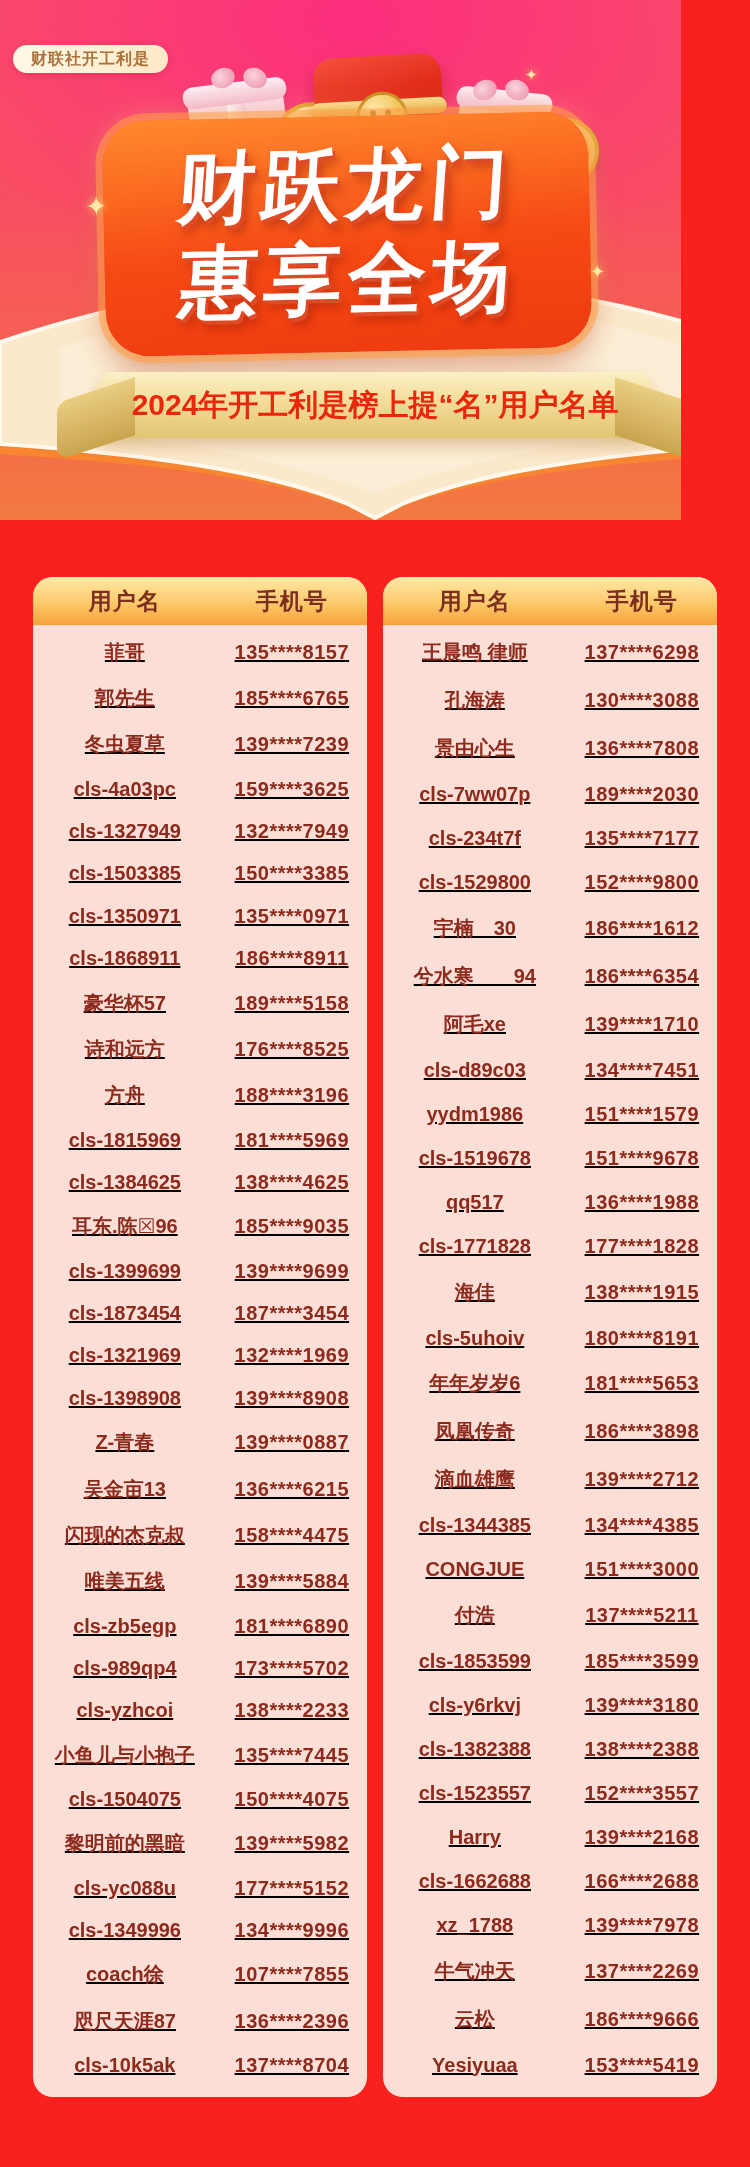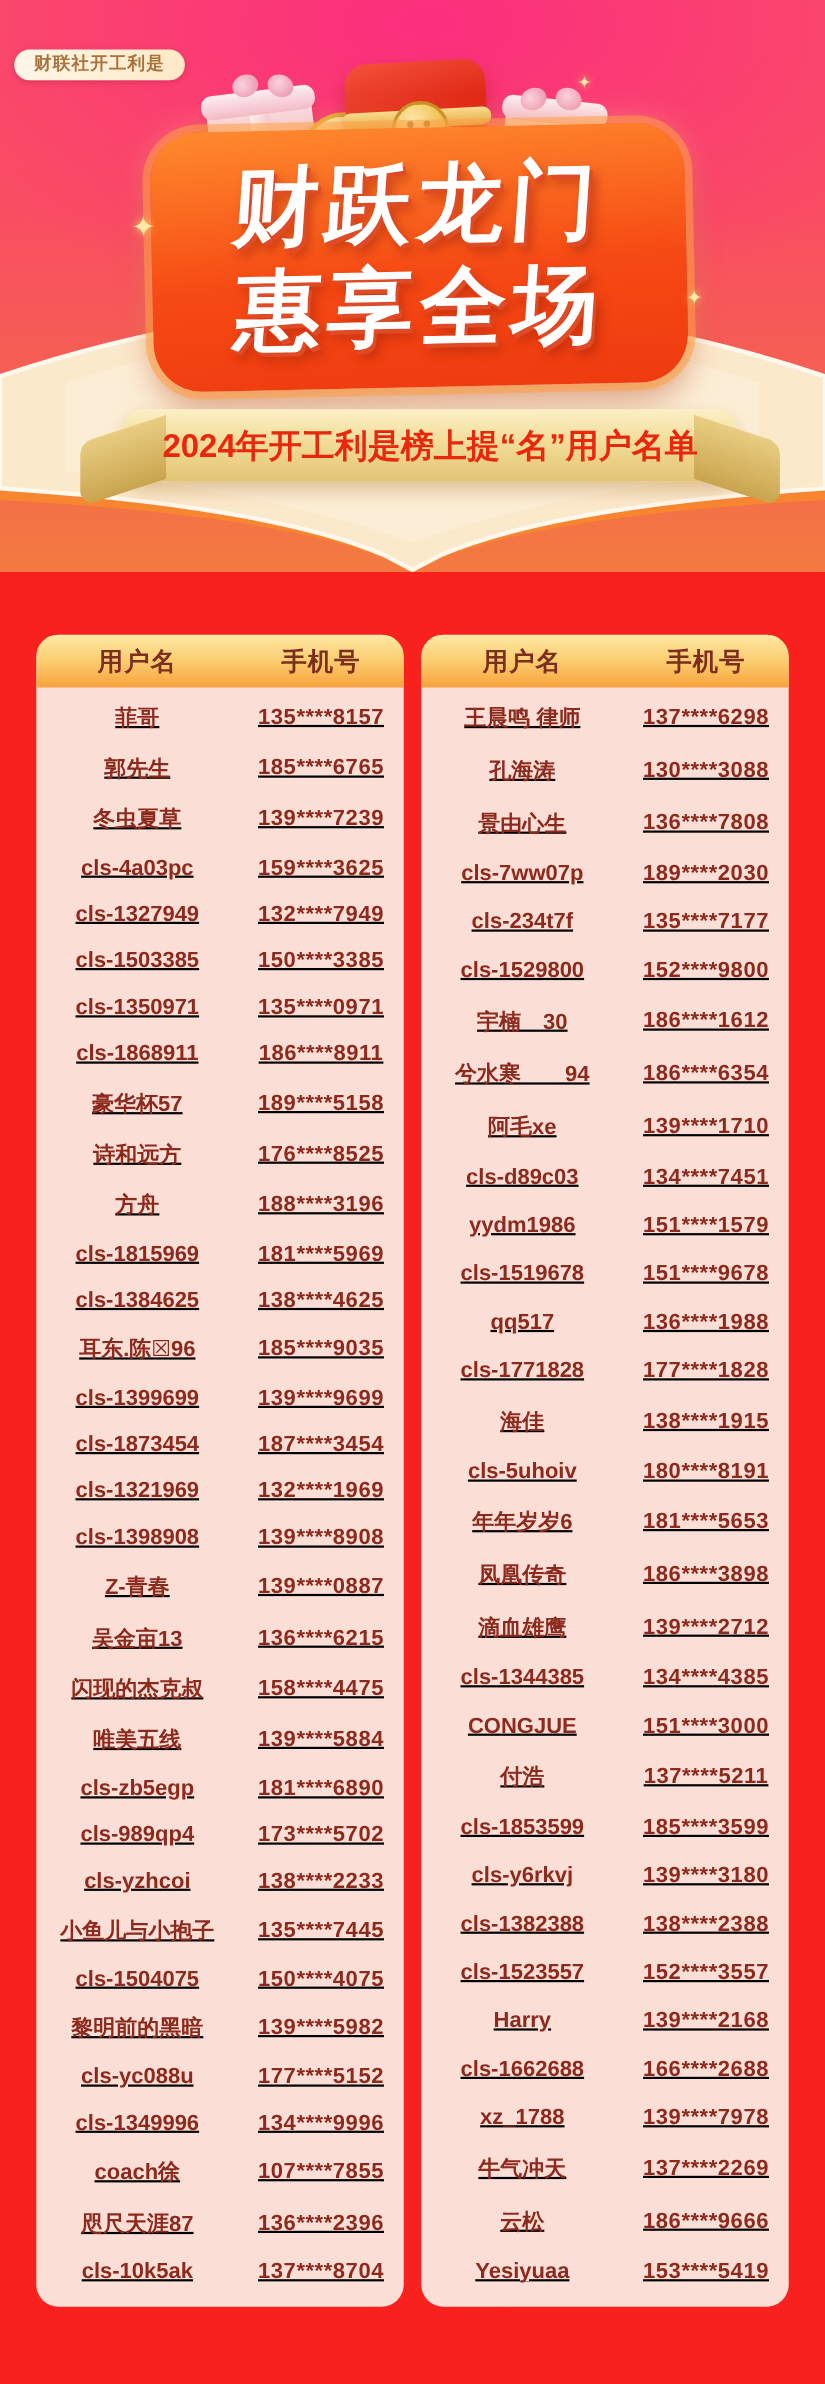--- a/index.html
+++ b/index.html
@@ -4,21 +4,21 @@
 <style>
   html,body{margin:0;padding:0;}
   body{
     width:750px;height:2167px;position:relative;overflow:hidden;
     background:#F9211D;
     font-family:"Liberation Sans","DejaVu Sans",sans-serif;
     -webkit-font-smoothing:antialiased;
   }
   
   .hero{
-    position:absolute;top:0;left:0;width:750px;height:520px;
+    position:absolute;top:0;left:0;width:681px;height:520px;
     background:
       radial-gradient(95% 70% at 52% 4%, #fc2e7e 0%, rgba(252,46,126,0) 72%),
       linear-gradient(180deg,#f94f66 0%,#f94e62 38%,#f4644f 72%,#f37a41 100%);
     overflow:hidden;
   }
   .badge{
     position:absolute;left:13px;top:45px;height:28px;line-height:28px;
     padding:0 18px;border-radius:14px;
     background:linear-gradient(90deg,#FFF7E6 0%,#FFE9C6 100%);
     color:#A9713B;font-size:16px;font-weight:700;letter-spacing:1px;
@@ -87,21 +87,21 @@
     transform:rotate(-1.2deg);
   }
   .title-line{
     color:#FFFFFF;font-size:78px;line-height:94px;font-weight:900;letter-spacing:6px;
     transform:skewX(-5deg);
     text-shadow:3px 4px 0 #DE4B26,6px 8px 10px rgba(150,25,5,.5);
     white-space:nowrap;
   }
   
   .ribbon{
-    position:absolute;left:111px;top:372px;width:560px;height:66px;z-index:4;
+    position:absolute;left:95px;top:372px;width:560px;height:66px;z-index:4;
     background:linear-gradient(180deg,#FBF0C6 0%,#F2DC98 45%,#E3C474 100%);
     border-radius:16px/30px;display:flex;align-items:center;justify-content:center;
     box-shadow:0 8px 16px rgba(160,90,10,.3);
   }
   .ribbon::before,.ribbon::after{content:"";position:absolute;top:18px;width:78px;height:58px;z-index:-1;
     background:linear-gradient(180deg,#E9CD82,#C9A44E);}
   .ribbon::before{left:-38px;transform:skewY(-18deg);border-radius:10px 0 0 14px;}
   .ribbon::after{right:-38px;transform:skewY(18deg);border-radius:0 10px 14px 0;}
   .ribbon-text{font-size:30px;color:#E8270C;white-space:nowrap;font-weight:600;}
   .ribbon-text .em{font-weight:900;}

